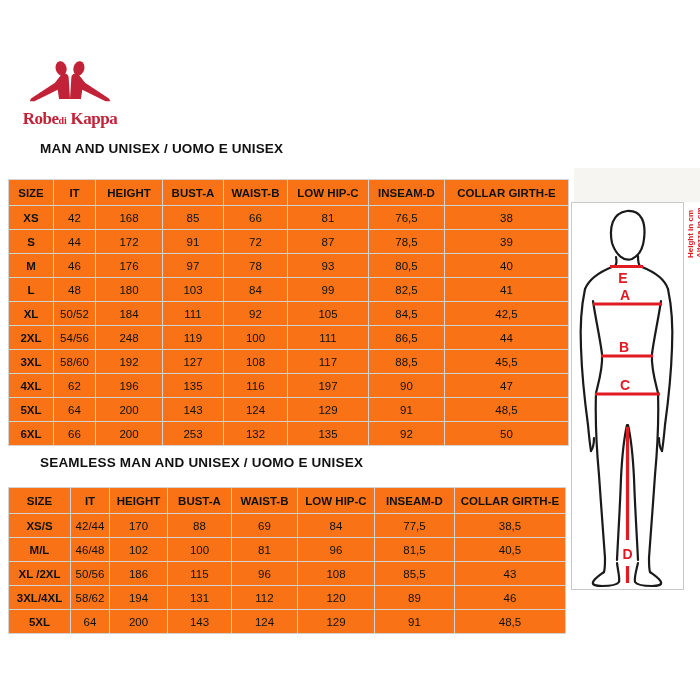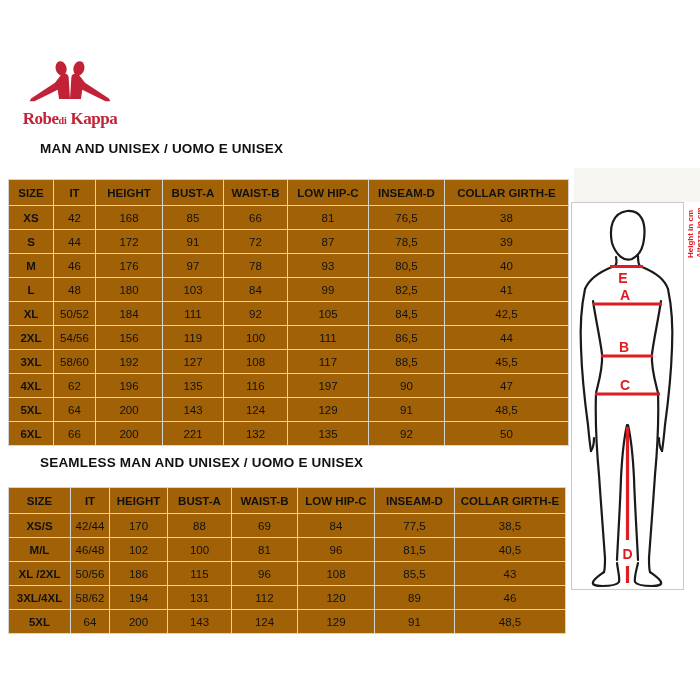--- a/index.html
+++ b/index.html
@@ -24,21 +24,21 @@
   .logo-text .di{font-size:10px;letter-spacing:0;}
   
   .section-title{
     position:absolute;left:8px;font-size:13.5px;font-weight:bold;letter-spacing:0.2px;padding-left:32px;
   }
   #title1{top:141px;}
   #title2{top:455px;}
   
   table.size-table{
     position:absolute;left:8px;border-collapse:collapse;table-layout:fixed;
-    font-size:11.5px;background:#a16207;
+    font-size:11.5px;background:#f97316;
   }
   #table1{top:179px;width:560px;}
   #table2{top:487px;width:557px;}
   .size-table th,.size-table td{
     border:1px solid var(--border);text-align:center;vertical-align:middle;
     padding:0 2px;overflow:hidden;white-space:nowrap;
   }
   .size-table th{height:25px;font-weight:bold;}
   .size-table td{height:23px;}
   .size-table td:first-child{font-weight:bold;}
@@ -152,21 +152,21 @@
         <td>184</td>
         <td>111</td>
         <td>92</td>
         <td>105</td>
         <td>84,5</td>
         <td>42,5</td>
       </tr>
       <tr>
         <td>2XL</td>
         <td>54/56</td>
-        <td>156</td>
+        <td>248</td>
         <td>119</td>
         <td>100</td>
         <td>111</td>
         <td>86,5</td>
         <td>44</td>
       </tr>
       <tr>
         <td>3XL</td>
         <td>58/60</td>
         <td>192</td>
@@ -193,21 +193,21 @@
         <td>143</td>
         <td>124</td>
         <td>129</td>
         <td>91</td>
         <td>48,5</td>
       </tr>
       <tr>
         <td>6XL</td>
         <td>66</td>
         <td>200</td>
-        <td>221</td>
+        <td>253</td>
         <td>132</td>
         <td>135</td>
         <td>92</td>
         <td>50</td>
       </tr>
     </tbody>
 </table>
 
 <div id="title2" class="section-title">SEAMLESS MAN AND UNISEX / UOMO E UNISEX</div>
 

